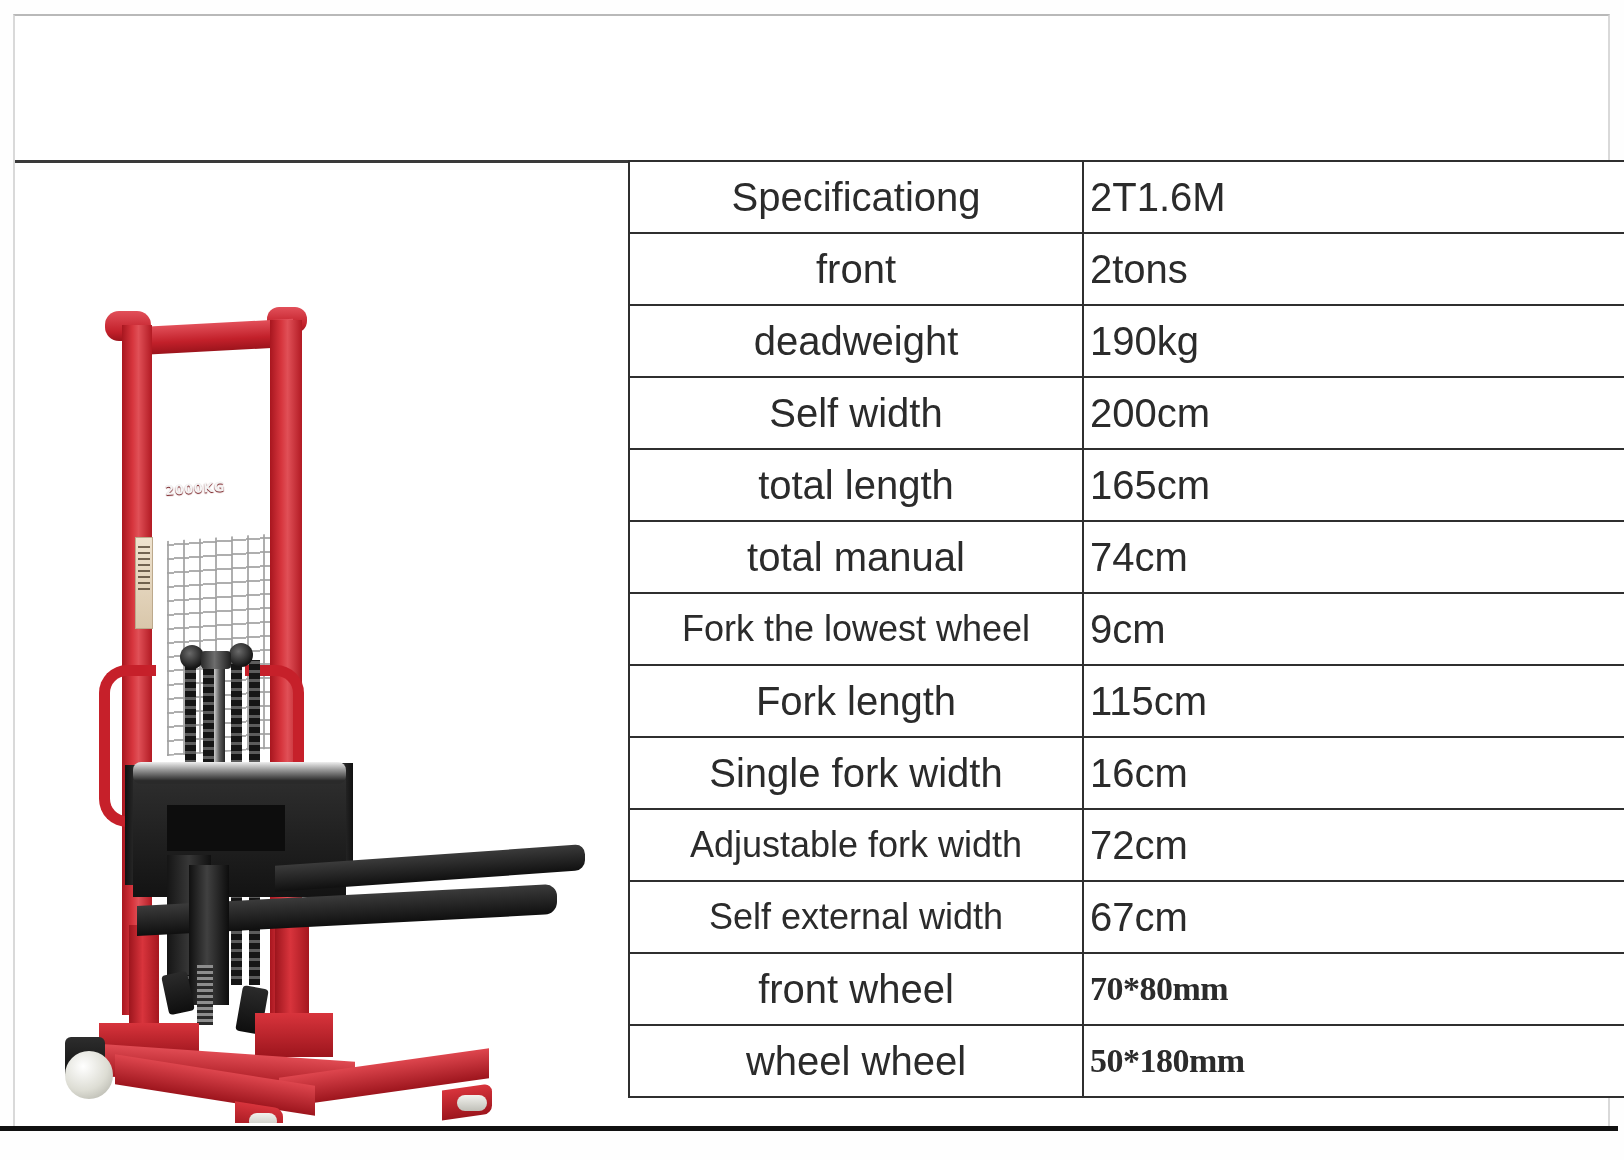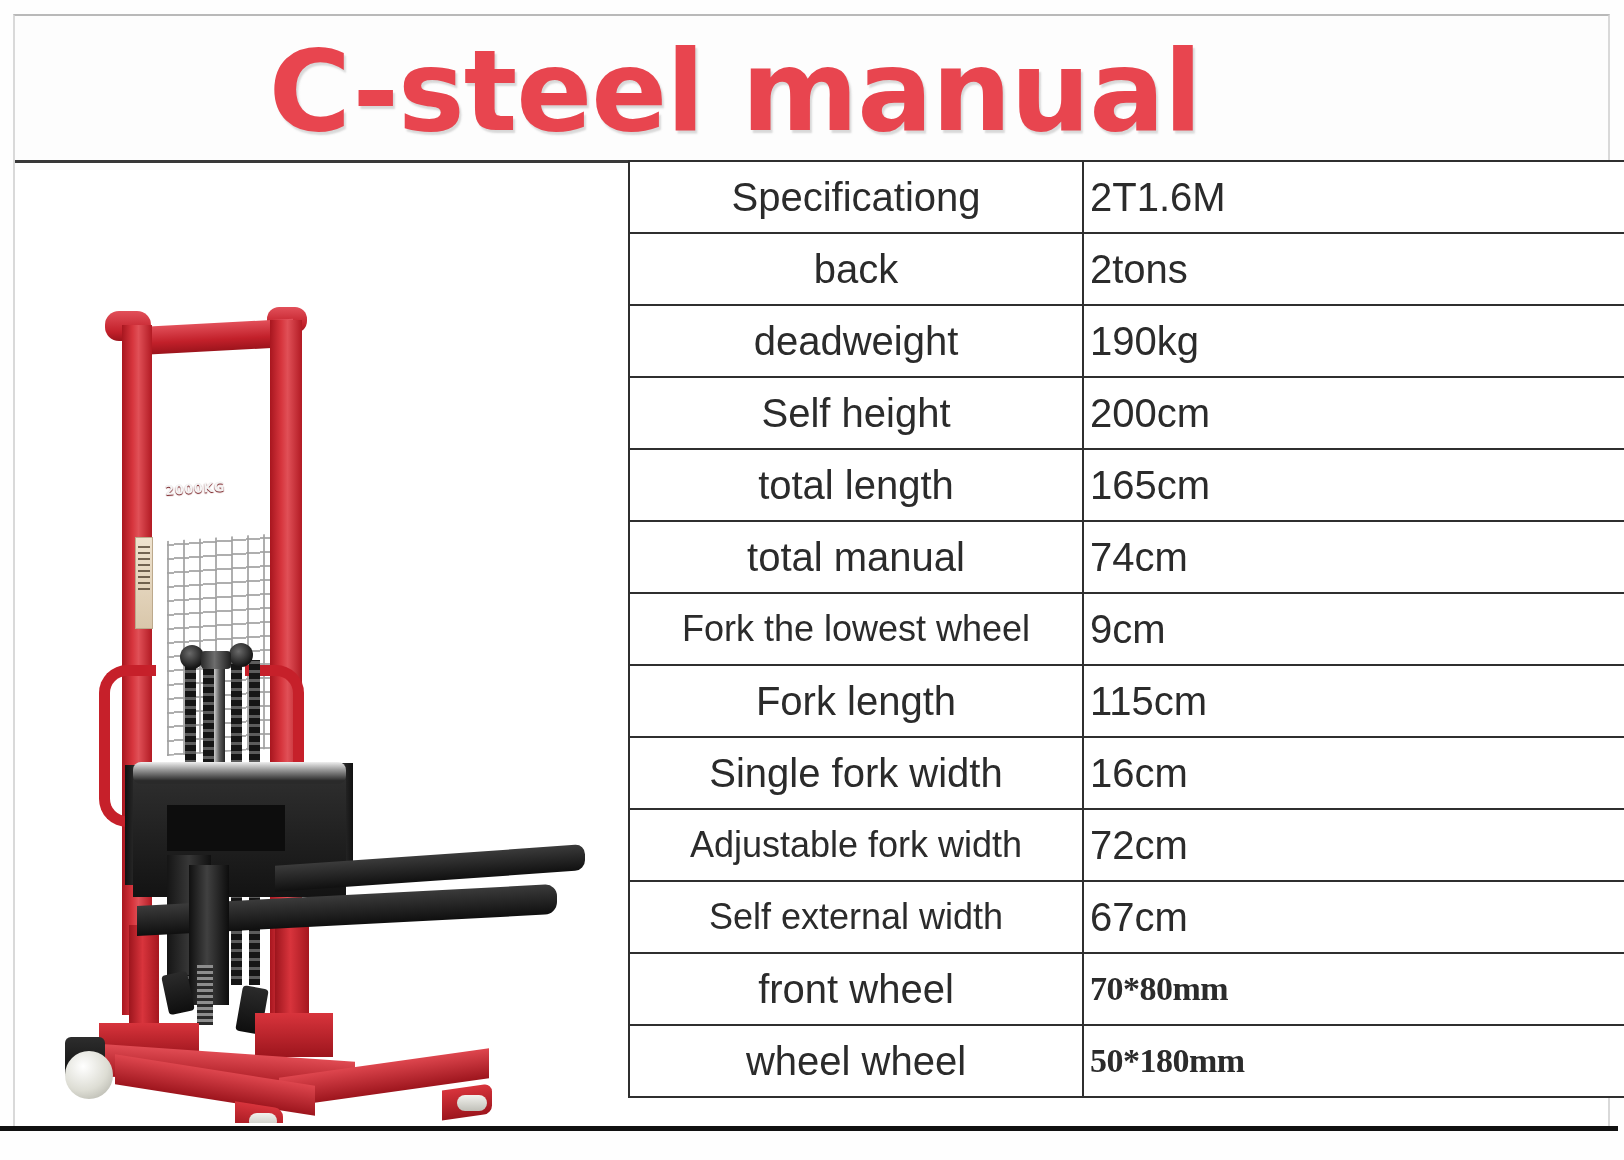--- a/index.html
+++ b/index.html
@@ -217,23 +217,20 @@
   }
 </style>
 </head>
 <body>
 
 <div class="page">
 
   <div class="frame"></div>
   <div class="frame-bottom-shadow"></div>
 
-  <div class="title-band">
-    <div class="title-text">C-steel manual</div>
-  </div>
   <div class="title-rule"></div>
 
   <div class="photo-panel">
     <div class="photo-inner">
 
       <div class="fk mast-cap-l"></div>
       <div class="fk mast-cap-r"></div>
       <div class="fk mast-cross"></div>
       <div class="kg-text">2000KG</div>
 
@@ -301,29 +298,29 @@
     </div>
   </div>
 
   <table class="table">
     <tbody>
       <tr>
         <td class="c-label">Specificationg</td>
         <td class="c-value">2T1.6M</td>
       </tr>
       <tr>
-        <td class="c-label">back</td>
+        <td class="c-label">front</td>
         <td class="c-value">2tons</td>
       </tr>
       <tr>
         <td class="c-label">deadweight</td>
         <td class="c-value">190kg</td>
       </tr>
       <tr>
-        <td class="c-label">Self height</td>
+        <td class="c-label">Self width</td>
         <td class="c-value">200cm</td>
       </tr>
       <tr>
         <td class="c-label">total length</td>
         <td class="c-value">165cm</td>
       </tr>
       <tr>
         <td class="c-label">total manual</td>
         <td class="c-value">74cm</td>
       </tr>

